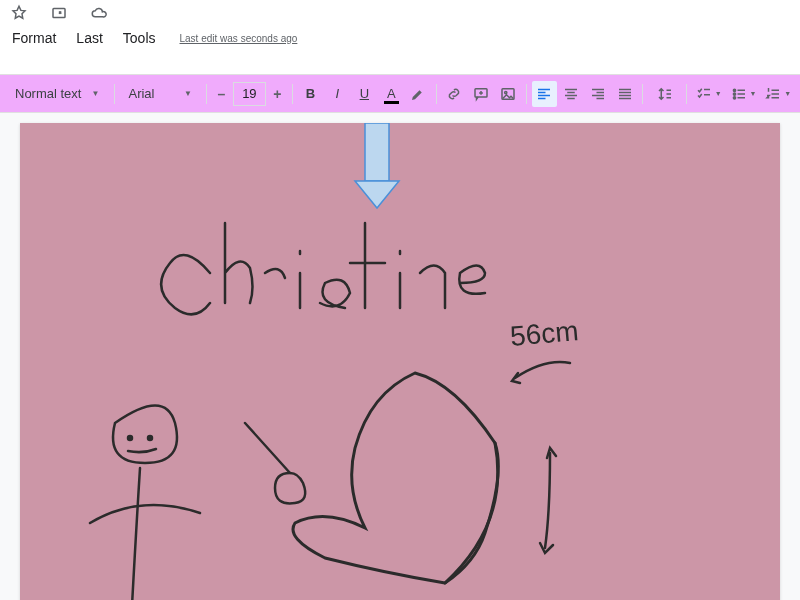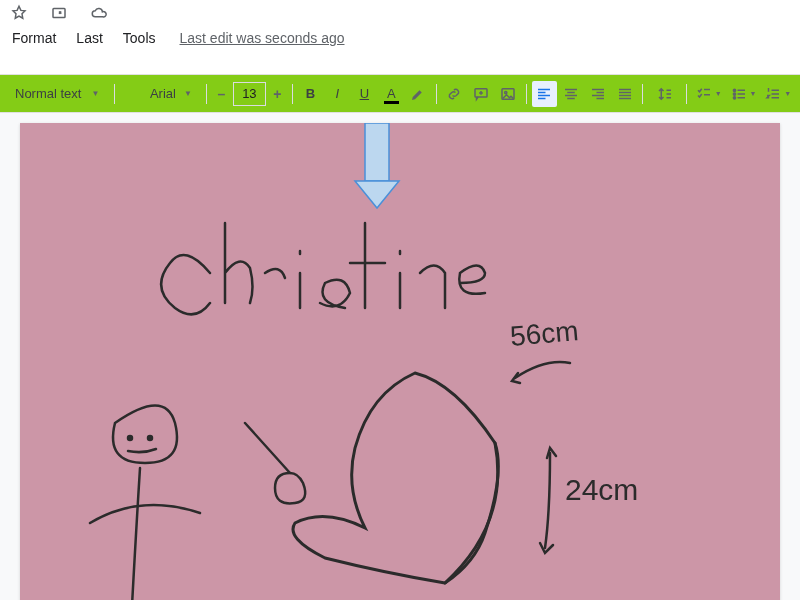--- a/index.html
+++ b/index.html
@@ -27,47 +27,47 @@
     padding: 2px 4px 24px 4px;
     border-bottom: 1px solid #e0e0e0;
     font-size: 14px;
     color: #202124;
   }
   .menu-item { padding: 4px 8px; cursor: pointer; border-radius: 4px; }
   .last-edit {
     margin-left: 12px;
     color: #5f6368;
     text-decoration: underline;
-    font-size: 14px;
+    font-size: 10px;
     cursor: pointer;
   }
   .toolbar {
     display: flex;
     align-items: center;
     gap: 2px;
     padding: 4px 6px;
     border-bottom: 1px solid #e0e0e0;
     height: 38px;
-    background: #84cc16;
+    background: #f0abfc;
   }
   .sel {
     display: flex;
     align-items: center;
     justify-content: space-between;
     border: 1px solid transparent;
     padding: 3px 8px;
     cursor: pointer;
     font-size: 13px;
     color: #3c4043;
     border-radius: 2px;
     height: 26px;
   }
   .sel .tri { margin-left: 8px; font-size: 8px; color: #5f6368; }
   .style-sel { width: 106px; }
-  .font-sel  { width: 84px; justify-content: flex-end; }
+  .font-sel  { width: 84px; }
   .sep { width: 1px; height: 20px; background: #dadce0; margin: 0 3px; }
   .btn {
     width: 26px; height: 26px;
     display: flex; align-items: center; justify-content: center;
     cursor: pointer; border-radius: 2px;
     color: #3c4043;
     position: relative;
   }
   .btn.active { background: #e8f0fe; color: #1a73e8; }
   .btn svg { width: 18px; height: 18px; }
@@ -141,21 +141,21 @@
     <span>Normal text</span>
     <span class="tri">▼</span>
   </div>
   <div class="sep"></div>
   <div class="sel font-sel">
     <span>Arial</span>
     <span class="tri">▼</span>
   </div>
   <div class="sep"></div>
   <div class="btn mini">–</div>
-  <div class="fs-box">13</div>
+  <div class="fs-box">19</div>
   <div class="btn mini">+</div>
   <div class="sep"></div>
 
   <div class="btn">
       <b>B</b>
     </div>
   <div class="btn">
       <i>I</i>
     </div>
   <div class="btn">
@@ -296,15 +296,14 @@
       </g>
 
       <g stroke="#2b2b2b" stroke-width="2.5" fill="none" stroke-linecap="round">
         <path d="M530 330 q0 60 -5 95"></path>
         <path d="M527 335 l3 -10 l6 8"></path>
         <path d="M520 420 l5 10 l8 -8"></path>
       </g>
     </svg>
 
     <div class="handwritten" style="left:490px; top:195px; font-size:28px; transform:rotate(-5deg);">56cm</div>
-    <div class="handwritten" style="left:545px; top:350px; font-size:30px;">24cm</div>
   </div>
 </div>
 
 </body></html>

